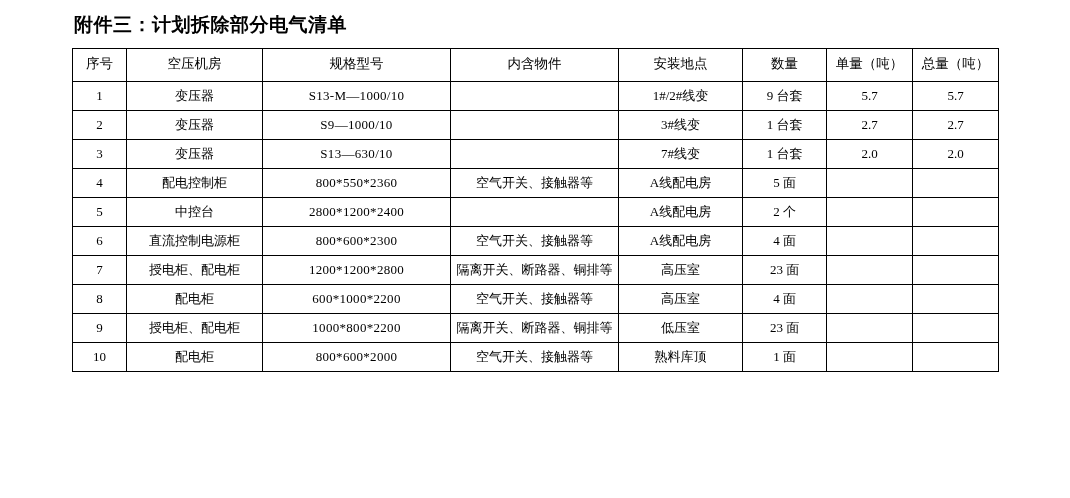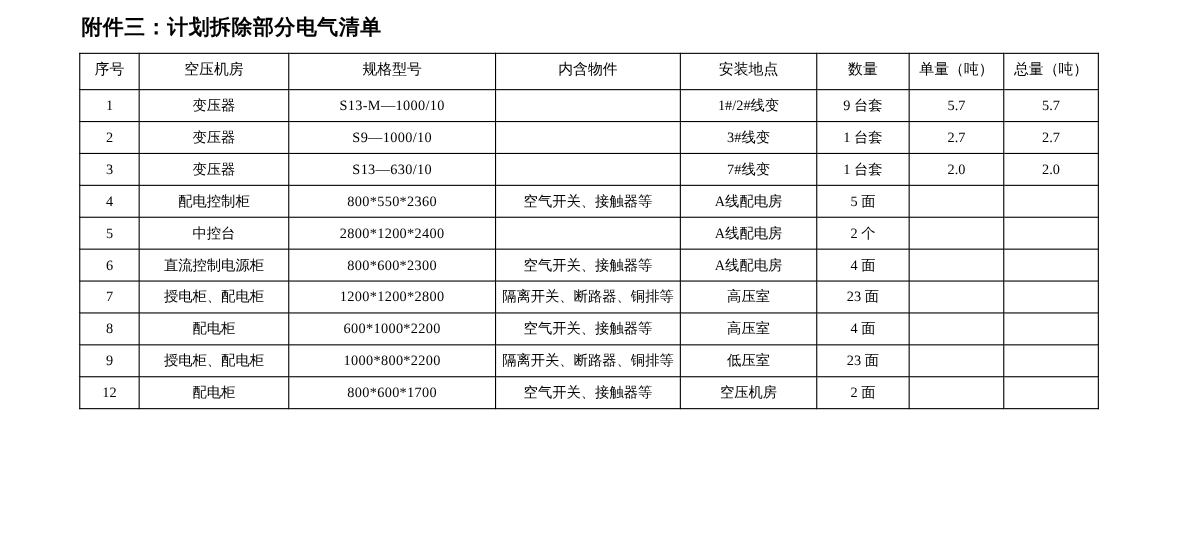--- a/index.html
+++ b/index.html
@@ -184,25 +184,25 @@
         <td class="num">9</td>
         <td>授电柜、配电柜</td>
         <td class="spec">1000*800*2200</td>
         <td class="two-line">隔离开关、断路器、铜排等</td>
         <td>低压室</td>
         <td class="qty">23 面</td>
         <td class="unitw"></td>
         <td class="totw"></td>
       </tr>
       <tr>
-        <td class="num">12</td>
+        <td class="num">10</td>
         <td>配电柜</td>
-        <td class="spec">800*600*1700</td>
-        <td>空气开关、接触器等</td>
-        <td>空压机房</td>
-        <td class="qty">2 面</td>
+        <td class="spec">800*600*2000</td>
+        <td>空气开关、接触器等</td>
+        <td>熟料库顶</td>
+        <td class="qty">1 面</td>
         <td class="unitw"></td>
         <td class="totw"></td>
       </tr>
     </tbody>
   </table>
 
 </div>
 
 </body></html>

